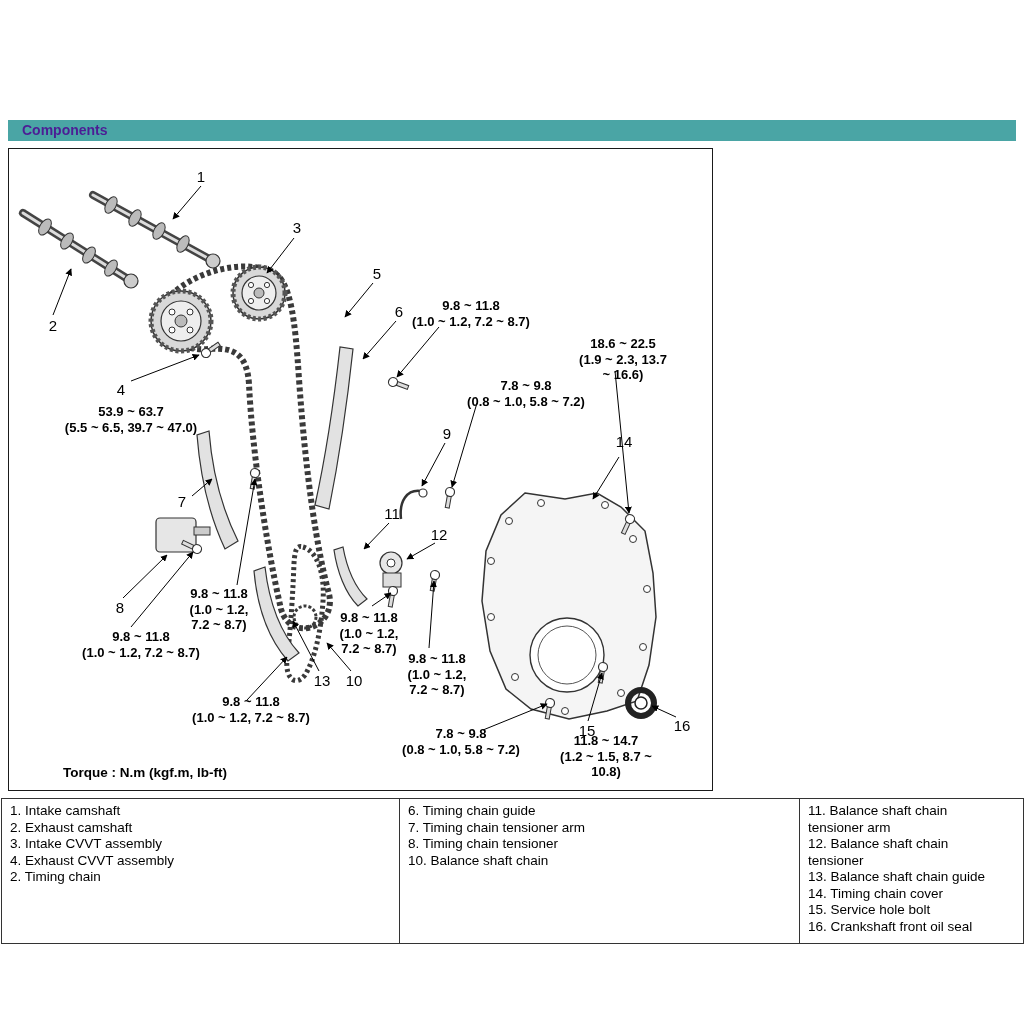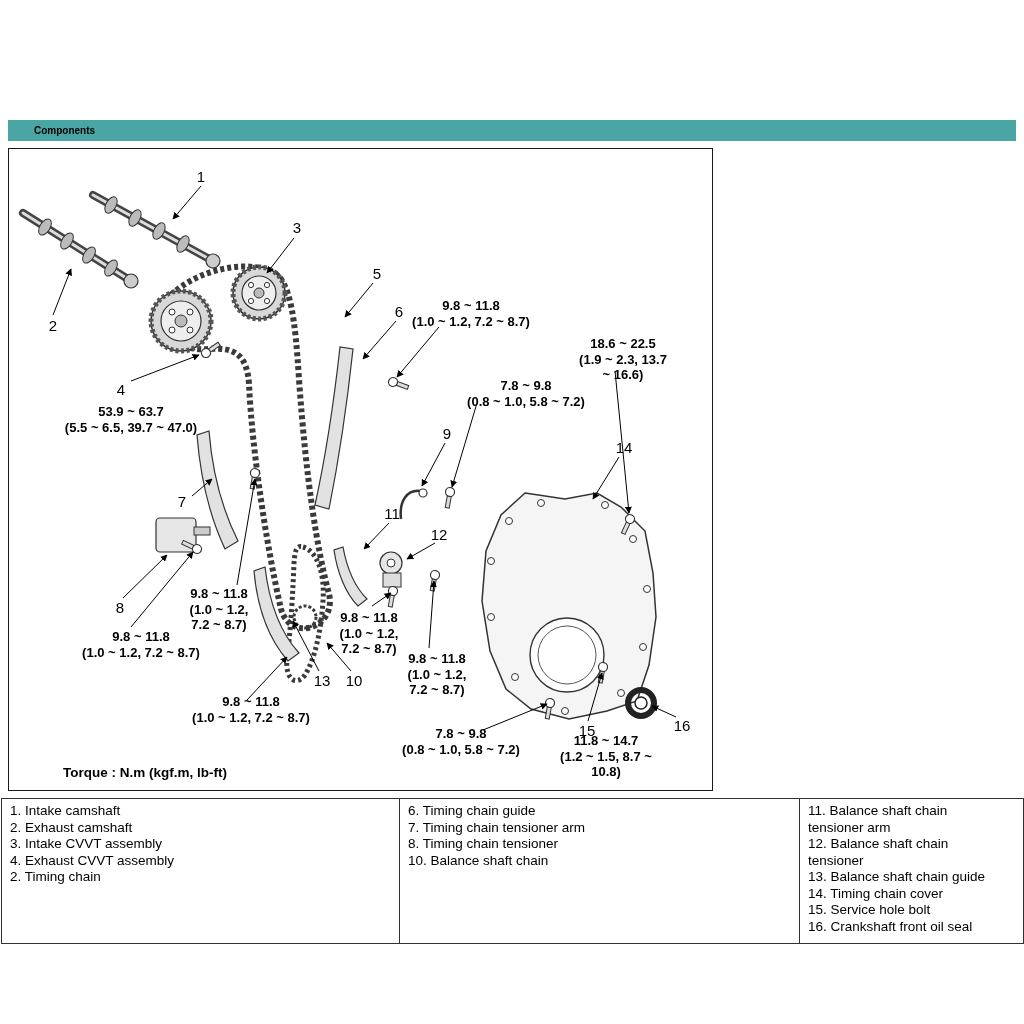--- a/index.html
+++ b/index.html
@@ -1,18 +1,18 @@
 <!DOCTYPE html>
 <html><head>
 <meta charset="utf-8">
 <style>
   html,body{margin:0;padding:0;background:#ffffff;}
   body{width:1024px;height:1024px;position:relative;font-family:"Liberation Sans",sans-serif;color:#000;}
   .header-bar{position:absolute;left:8px;top:120px;width:1008px;height:21px;background:#4aa5a5;}
-  .header-bar span{display:block;line-height:21px;padding-left:26px;color:#000000;font-weight:bold;font-size:10px;}
+  .header-bar span{display:block;line-height:21px;padding-left:14px;color:#4c1d95;font-weight:bold;font-size:14px;}
   .diagram-box{position:absolute;left:8px;top:148px;width:703px;height:641px;border:1px solid #1a1a1a;background:#fff;}
   .diagram-box svg{position:absolute;left:0;top:0;}
   .callout{position:absolute;transform:translate(-50%,-50%);font-size:15px;z-index:3;background:rgba(255,255,255,0);}
   .torque{position:absolute;transform:translate(-50%,-50%);font-weight:bold;font-size:13px;line-height:15.5px;white-space:pre-line;text-align:center;z-index:3;}
   .torque-note{position:absolute;left:10px;bottom:10px;font-weight:bold;font-size:13.5px;z-index:3;margin-left:44px;}
   .legend-table{position:absolute;left:1px;top:798px;width:1021px;display:flex;border:1px solid #333;background:#fff;}
   .legend-col{padding:4px 19px 8px 8px;box-sizing:border-box;}
   .legend-col.c1{width:398px;border-right:1px solid #333;}
   .legend-col.c2{width:400px;border-right:1px solid #333;}
   .legend-col.c3{flex:1;}
@@ -191,21 +191,21 @@
   <div class="callout" style="left:112px;top:240px">4</div>
   <div class="callout" style="left:368px;top:124px">5</div>
   <div class="callout" style="left:390px;top:162px">6</div>
   <div class="callout" style="left:173px;top:352px">7</div>
   <div class="callout" style="left:111px;top:458px">8</div>
   <div class="callout" style="left:438px;top:284px">9</div>
   <div class="callout" style="left:345px;top:531px">10</div>
   <div class="callout" style="left:383px;top:364px">11</div>
   <div class="callout" style="left:430px;top:385px">12</div>
   <div class="callout" style="left:313px;top:531px">13</div>
-  <div class="callout" style="left:615px;top:298px">14</div>
+  <div class="callout" style="left:615px;top:292px">14</div>
   <div class="callout" style="left:578px;top:581px">15</div>
   <div class="callout" style="left:673px;top:576px">16</div>
 
   <div class="torque" style="left:462px;top:164px">9.8 ~ 11.8
 (1.0 ~ 1.2, 7.2 ~ 8.7)</div>
   <div class="torque" style="left:614px;top:210px">18.6 ~ 22.5
 (1.9 ~ 2.3, 13.7 ~ 16.6)</div>
   <div class="torque" style="left:517px;top:244px">7.8 ~ 9.8
 (0.8 ~ 1.0, 5.8 ~ 7.2)</div>
   <div class="torque" style="left:122px;top:270px">53.9 ~ 63.7

